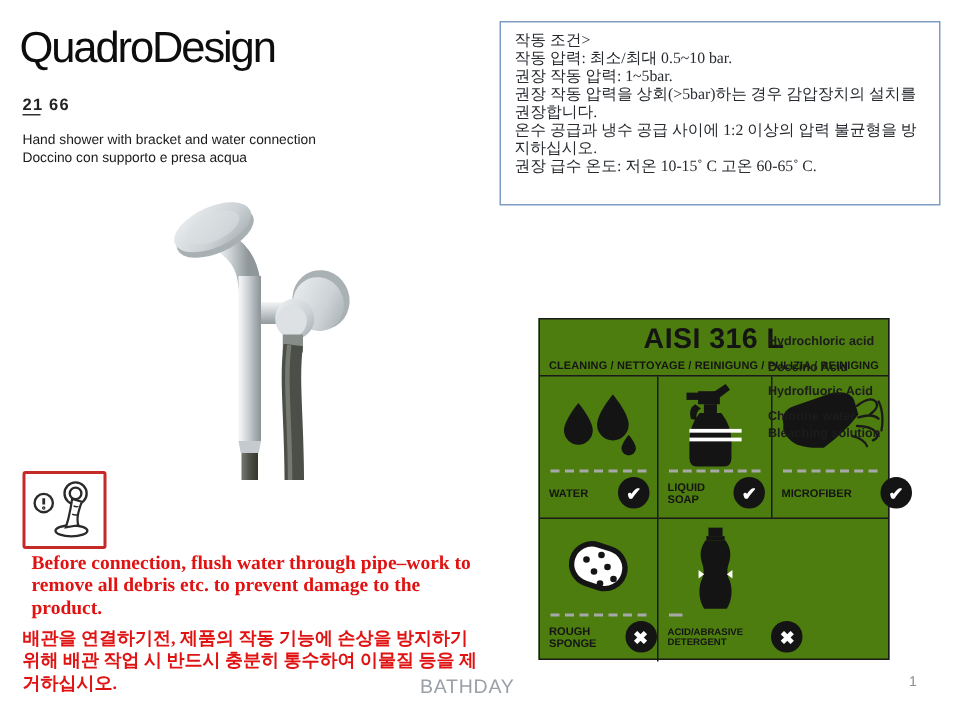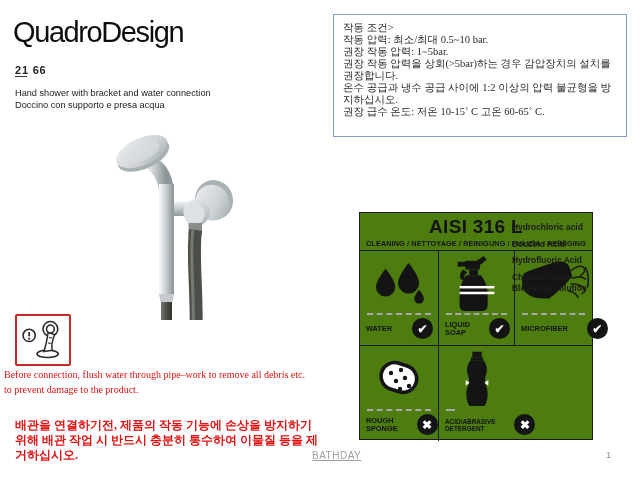--- a/index.html
+++ b/index.html
@@ -43,27 +43,27 @@
   .cell-label.tiny{font-size:6.4px;line-height:7px;}
   .mark{width:21px;height:21px;min-width:21px;border-radius:50%;background:#141414;color:#fff;
         display:flex;align-items:center;justify-content:center;font-size:12px;font-weight:700;}
   .chem-list{padding:10px 4px 6px 10px;font-size:8.4px;font-weight:600;color:#1c1c1c;line-height:9px;}
   .chem-list div{margin-bottom:7.5px;}
   .chem-list div:nth-child(4){margin-bottom:2.5px;}
 
   
   .warn-box{left:15px;top:314px;width:56px;height:52px;border:2.4px solid #c62a28;border-radius:2px;
             box-sizing:border-box;display:flex;align-items:center;justify-content:center;background:#fff;}
-  .warn-en{left:4px;top:367px;width:307px;font-family:"Liberation Serif",serif;
-           font-size:10px;font-weight:400;line-height:15px;}
+  .warn-en{left:21px;top:367px;width:307px;font-family:"Liberation Serif",serif;
+           font-size:13px;font-weight:700;line-height:15px;}
   .warn-ko{left:15px;top:418px;width:305px;font-family:"Liberation Serif",serif;
            font-size:12px;font-weight:700;line-height:15px;}
 
   
-  .foot-brand{left:312px;top:450px;font-size:10px;letter-spacing:.5px;color:#9aa0a6;text-decoration:underline;}
+  .foot-brand{left:280px;top:450px;font-size:13px;letter-spacing:.5px;color:#9aa0a6;}
   .foot-page{left:606px;top:449px;font-size:9.5px;color:#8a8f96;}
 </style>
 </head>
 <body>
 
 <div class="abs brand">QuadroDesign</div>
 <div class="abs code">21 66</div>
 <div class="abs rule"></div>
 <div class="abs desc">
   <div>Hand shower with bracket and water connection</div>

